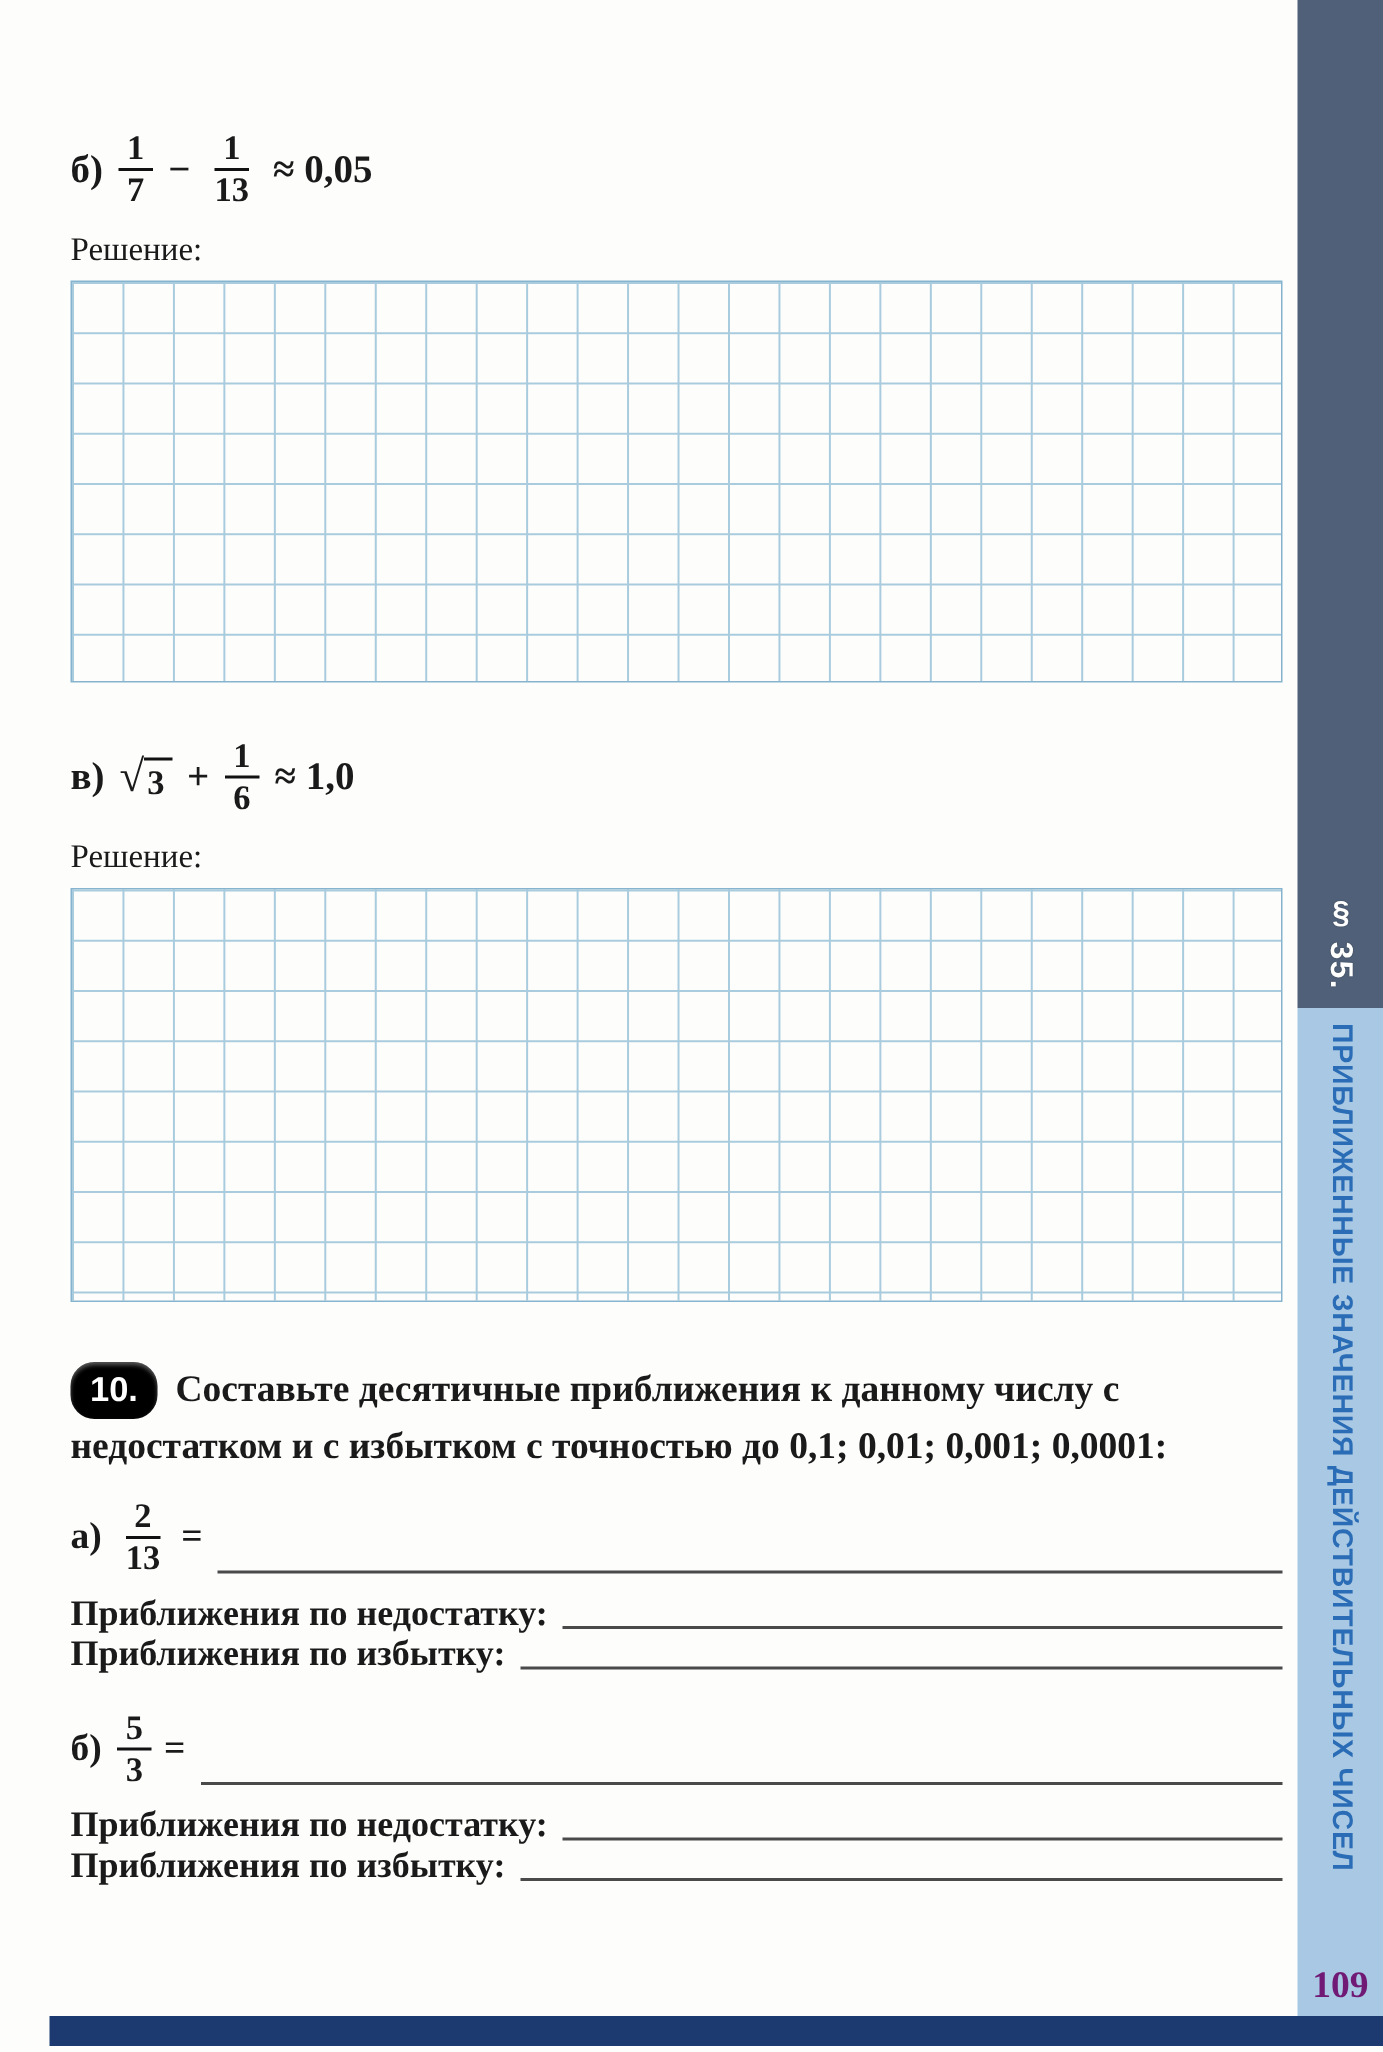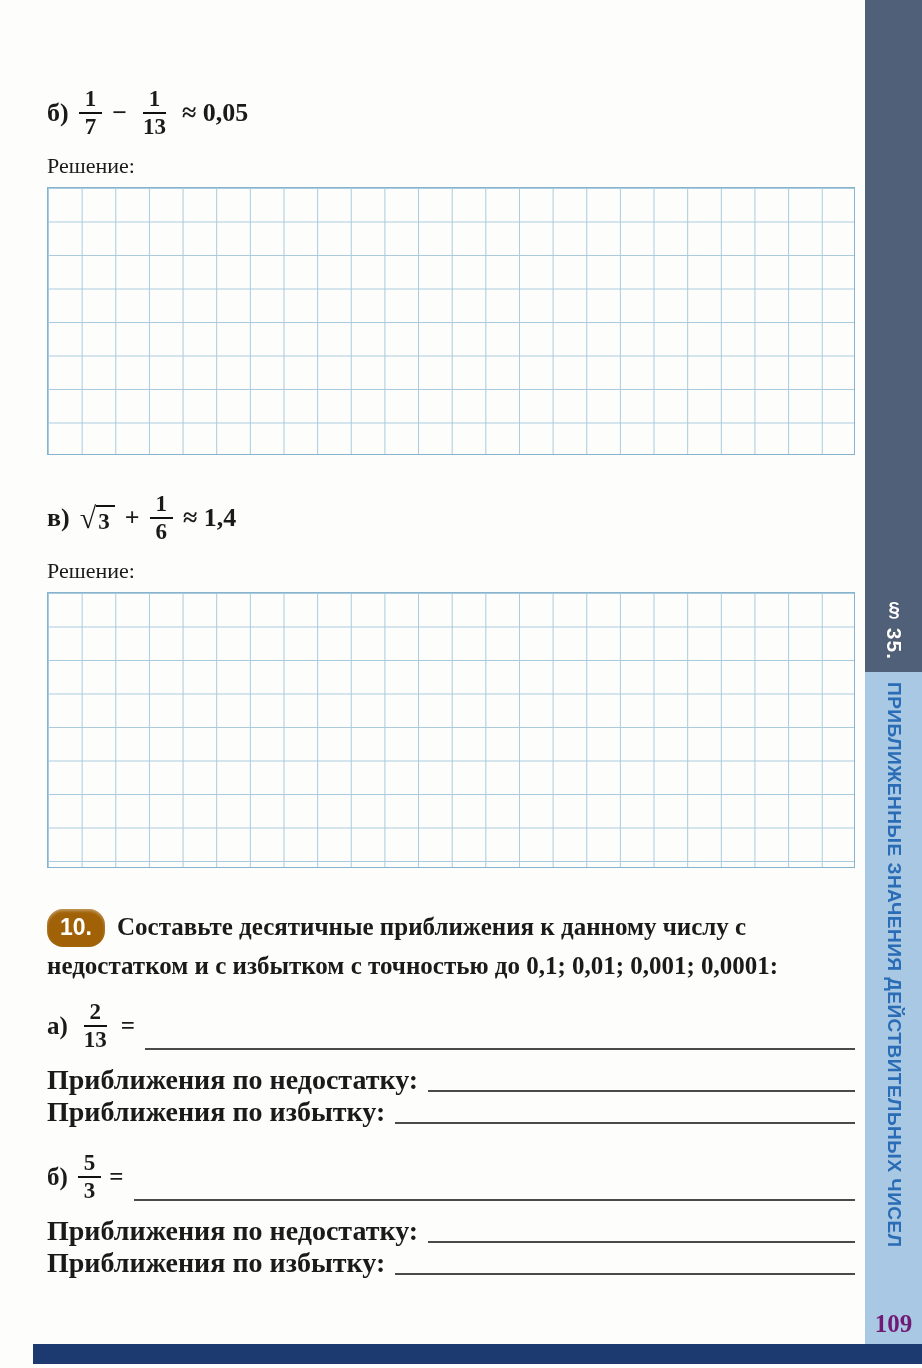--- a/index.html
+++ b/index.html
@@ -31,32 +31,32 @@
     background-size:33.65px 33.5px;
     background-color:#fdfdfc;
   }
   .grid-b { height:268px; }
   .grid-v { height:276px; margin-top:8px; }
   .mt-v { margin-top:36px; }
 
   
   .p10 { margin-top:40px; font-size:25px; font-weight:bold; line-height:1.5; text-align:left; }
   .badge {
-    display:inline-block; background:#a16207; color:#ffffff;
+    display:inline-block; background:#000000; color:#ffffff;
     border-radius:16px; padding:1px 13px 3px; font-size:23px;
     margin-right:12px; box-shadow:inset 0 2px 3px rgba(255,255,255,.35);
     font-family:"Liberation Sans", sans-serif;
   }
 
   .part-row { display:flex; align-items:flex-end; font-weight:bold; font-size:25px; }
   .part-row .part-label { margin-right:10px; align-self:center; }
   .part-row .eq { margin-left:8px; align-self:center; }
   .fill-line { flex:1; border-bottom:2px solid #4a4a4a; margin-left:10px; margin-bottom:4px; height:1px; }
   .frac-row { margin-top:14px; }
-  .label-row { margin-top:10px; font-size:28px; }
+  .label-row { margin-top:10px; font-size:24px; }
   .label-row + .label-row { margin-top:0; }
   .part-b-gap { margin-top:22px; }
 
   
   .sidebar { position:absolute; top:0; right:0; width:57px; height:1344px; }
   .sidebar-dark {
     height:672px; background:#4f6078;
     display:flex; justify-content:center; align-items:flex-end;
   }
   .section-num {
@@ -106,21 +106,21 @@
       <span>в)</span>
       <span class="sqrt">
         <span class="radical">√</span>
         <span class="radicand">3</span>
       </span>
       <span>+</span>
       <span class="frac">
         <span class="num">1</span>
         <span class="den">6</span>
       </span>
-      <span>≈ 1,4</span>
+      <span>≈ 1,0</span>
     </div>
     <div class="solution-label">Решение:</div>
     <div class="grid grid-v"></div>
 
     <div class="p10">
       <span class="badge">10.</span><span>Составьте десятичные приближения к данному числу с недостатком и с избытком с точностью до 0,1; 0,01; 0,001; 0,0001:</span>
     </div>
 
     <div class="part-row frac-row">
       <span class="part-label">а)</span>

